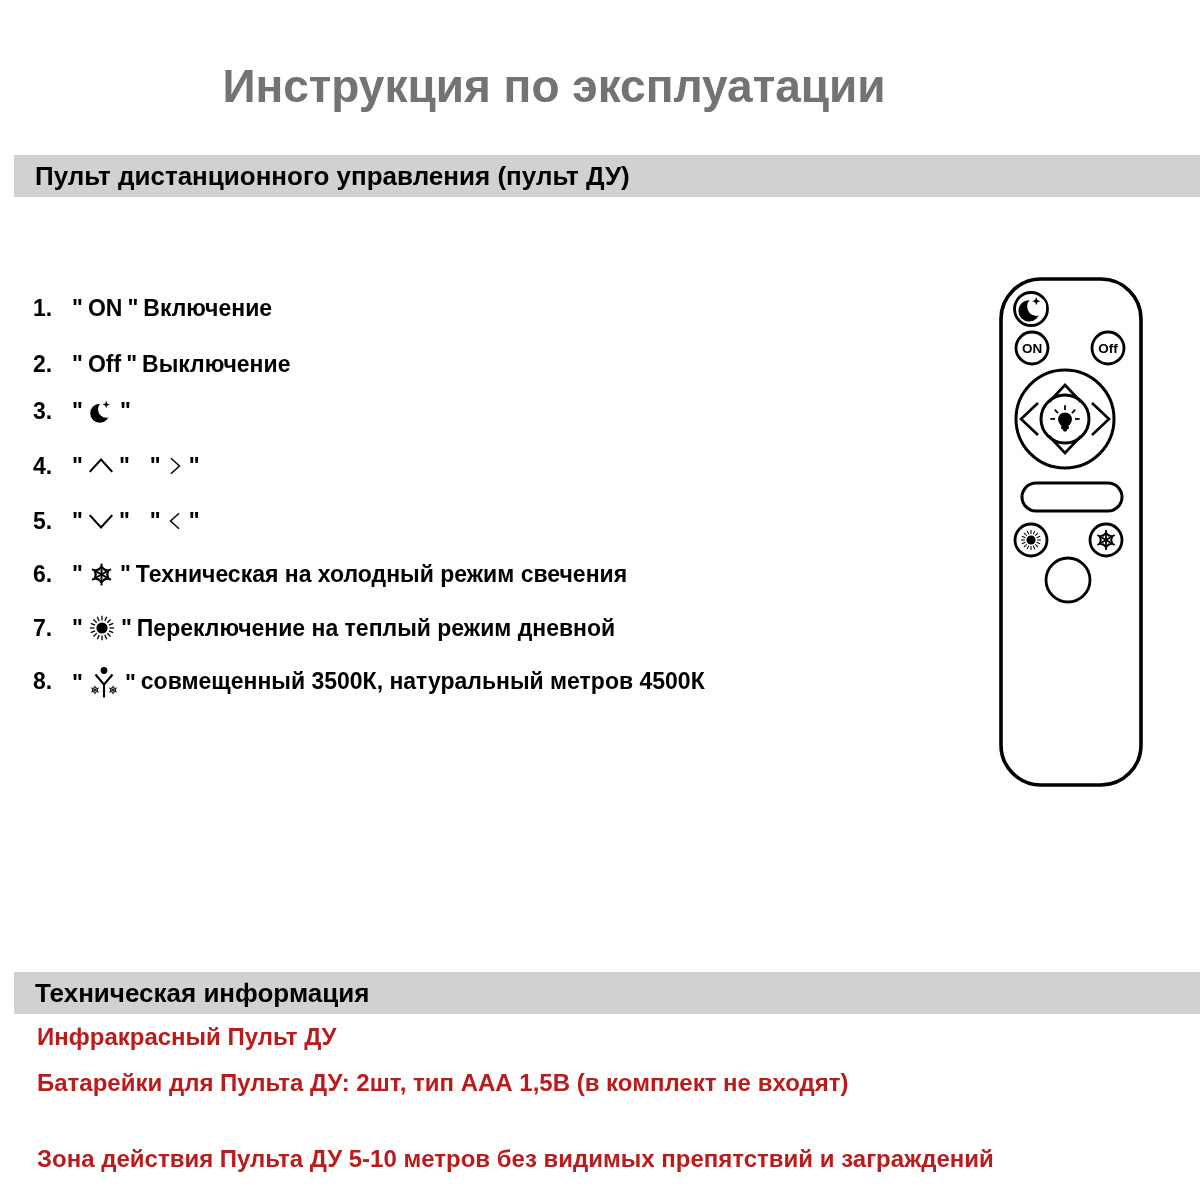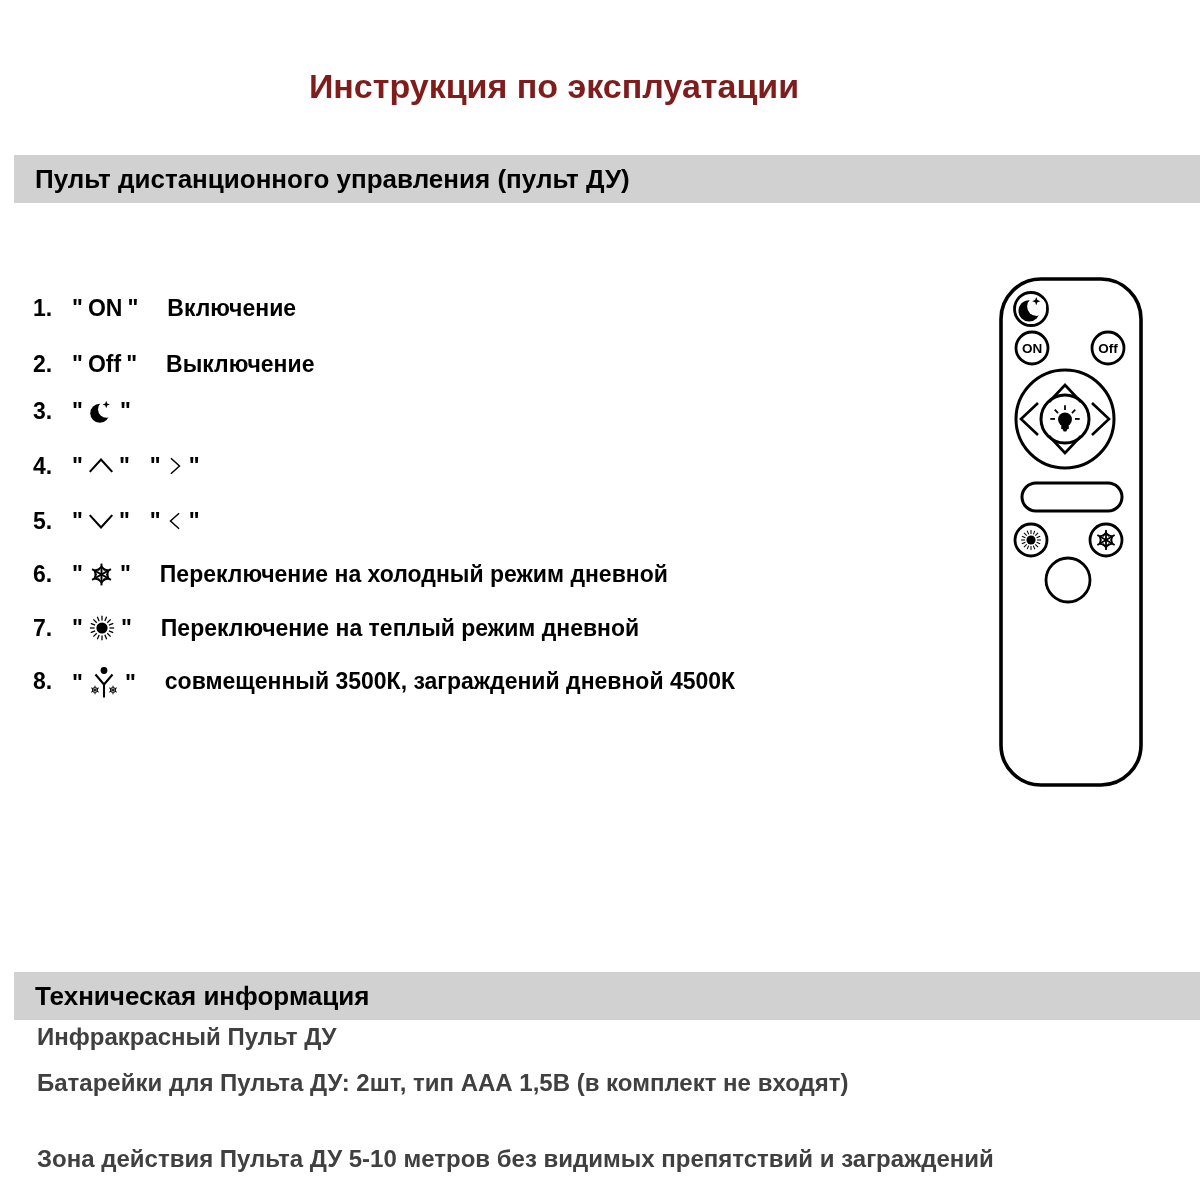--- a/index.html
+++ b/index.html
@@ -1,58 +1,58 @@
 <!DOCTYPE html>
 <html><head>
 <meta charset="utf-8">
 <style>
   * { margin:0; padding:0; box-sizing:border-box; }
   html,body { width:1200px; height:1200px; background:#ffffff; }
   body { font-family:"Liberation Sans", sans-serif; font-weight:bold; color:#111; position:relative; overflow:hidden; }
 
   .page-title {
     position:absolute; top:66px; left:0; width:1108px;
-    text-align:center; font-size:34px; line-height:40px; color:#7f1d1d;
+    text-align:center; font-size:46px; line-height:40px; color:#737373;
   }
   .section-bar {
     position:absolute; left:14px; right:0;
-    height:48px; background:#d1d1d1;
+    height:42px; background:#d1d1d1;
     display:flex; align-items:center; padding-left:21px;
     font-size:26px; color:#000;
   }
   .bar-remote { top:155px; }
   .bar-tech   { top:972px; }
 
   .instruction-list { position:absolute; left:33px; top:0; width:920px; }
   .item {
     position:absolute; left:0;
     display:flex; align-items:center;
     font-size:23px; line-height:30px; white-space:nowrap; color:#000;
   }
   .i1 { top:293px; } .i2 { top:349px; } .i3 { top:396px; }
   .i4 { top:451px; } .i5 { top:506px; } .i6 { top:559px; }
   .i7 { top:613px; } .i8 { top:665px; align-items:flex-start; }
   .num { width:34px; flex:0 0 34px; }
   .q { padding:0 5px; }
-  .desc { margin-left:24px; }
+  .desc { margin-left:0; }
   .desc-wide { margin-left:18px; }
   .grp { display:flex; align-items:center; }
   .grp2 { margin-left:10px; }
   .ic { display:block; }
   .ic-moon  { width:27px; height:27px; }
   .ic-chev  { width:26px; height:20px; }
   .ic-snow  { width:27px; height:27px; }
   .ic-sun   { width:28px; height:28px; }
   .ic-mix   { width:32px; height:36px; }
   .i8 .grp { height:36px; }
   .i8 .desc { line-height:33px; white-space:nowrap; }
 
   .remote-wrap { position:absolute; left:998px; top:273px; width:146px; height:516px; }
 
-  .tech-line { position:absolute; left:37px; font-size:24px; line-height:30px; color:#404040; white-space:nowrap; }
+  .tech-line { position:absolute; left:37px; font-size:24px; line-height:30px; color:#b91c1c; white-space:nowrap; }
   .t1 { top:1022px; } .t2 { top:1068px; } .t3 { top:1144px; }
 </style>
 </head>
 <body>
 
 <svg width="0" height="0" style="position:absolute" aria-hidden="true">
   <defs>
     <g id="sym-moon">
       <circle cx="-1.5" cy="1.5" r="8.5" fill="#000"></circle>
       <circle cx="4.5" cy="-2" r="7.6" fill="#fff"></circle>
@@ -190,21 +190,21 @@
 
   <div class="item i6">
     <span class="num">6.</span>
     <span class="grp">
         <span class="q">"</span>
         <svg class="ic ic-snow" viewBox="-13 -13 26 26">
           <use href="#sym-snow"></use>
         </svg>
         <span class="q">"</span>
       </span>
-    <span class="desc">Переключение на холодный режим дневной</span>
+    <span class="desc">Техническая на холодный режим свечения</span>
   </div>
 
   <div class="item i7">
     <span class="num">7.</span>
     <span class="grp">
         <span class="q">"</span>
         <svg class="ic ic-sun" viewBox="-12 -12 24 24">
           <use href="#sym-sun"></use>
         </svg>
         <span class="q">"</span>
@@ -215,21 +215,21 @@
   <div class="item i8">
     <span class="num" style="line-height:33px">8.</span>
     <span class="grp">
         <span class="q">"</span>
         <svg class="ic ic-mix" viewBox="-16 -17 32 34">
           <use href="#sym-mix"></use>
         </svg>
         <span class="q">"</span>
       </span>
     <span class="desc">
-      <div>совмещенный 3500К, заграждений дневной 4500К</div>
+      <div>совмещенный 3500К, натуральный метров 4500К</div>
     </span>
   </div>
 </div>
 
 <div class="remote-wrap">
   <svg width="146" height="516" viewBox="0 0 146 516">
     <rect x="3" y="6" width="140" height="506" rx="40" fill="#fff" stroke="#000" stroke-width="3.6"></rect>
 
     <g>
       <circle cx="33" cy="36" r="16.5" fill="none" stroke="#000" stroke-width="2.8"></circle>

